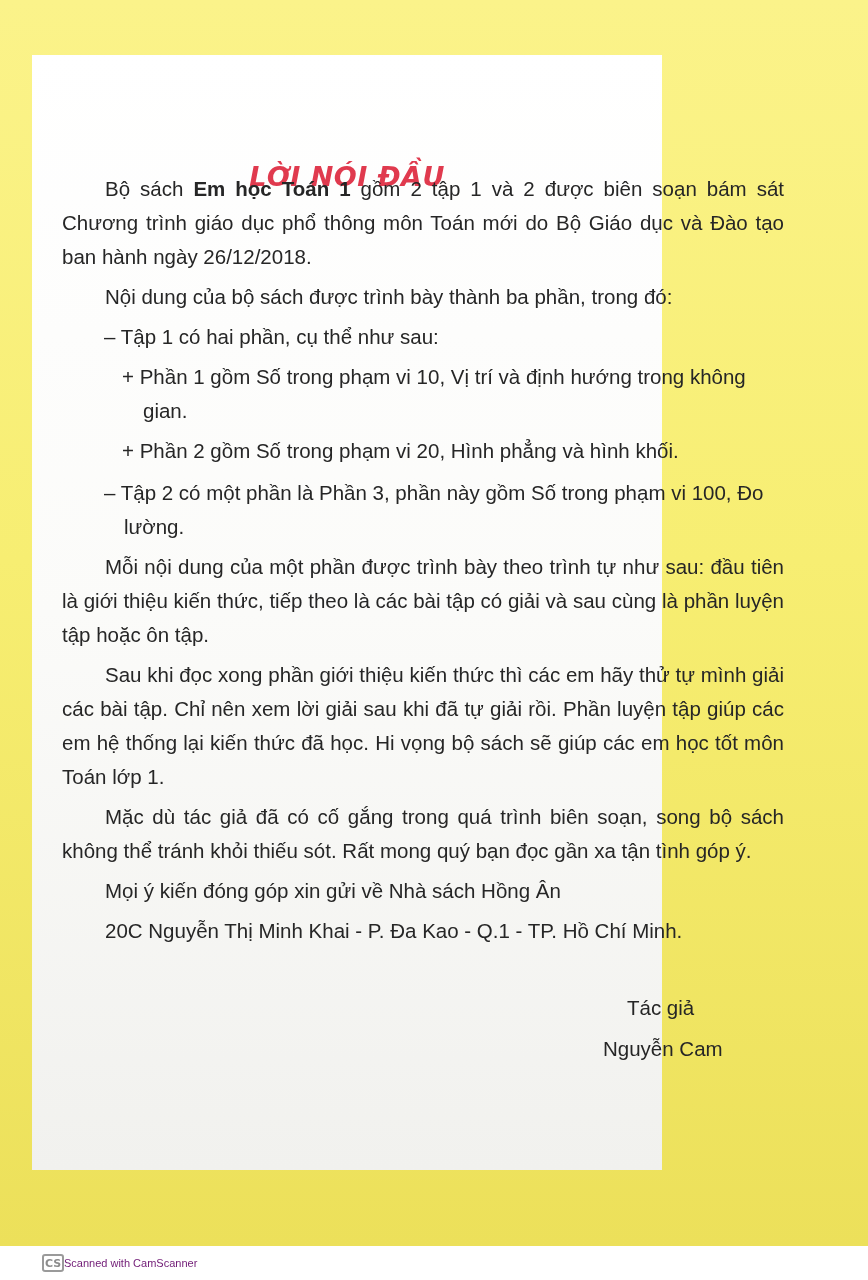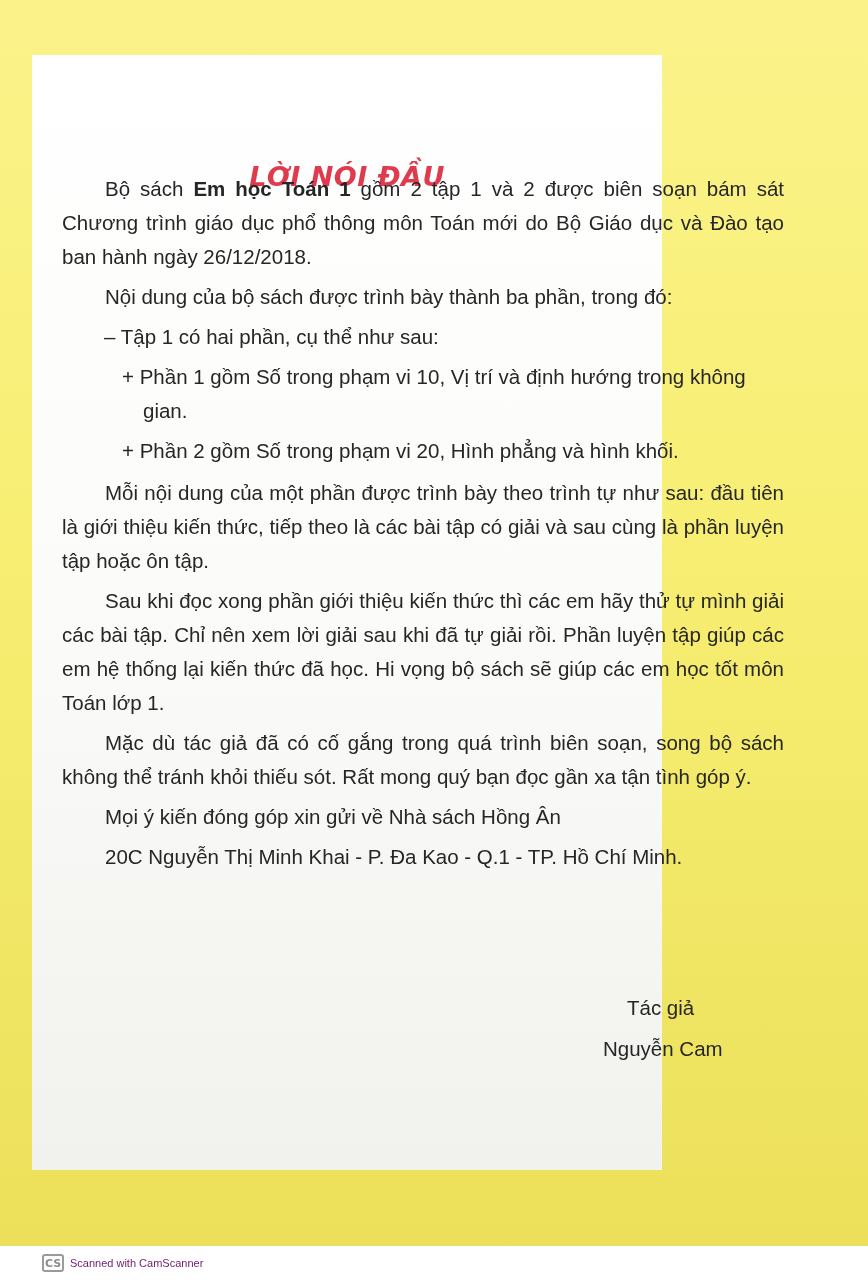--- a/index.html
+++ b/index.html
@@ -34,21 +34,21 @@
   .plus.last { margin-bottom: 8px; }
   .contact { margin: 0 0 6px 0; padding-left: 43px; line-height: 34px; }
   .sign {
     position: absolute; left: 603px; width: 200px;
     font-size: 20.5px; color: #262626;
   }
   .sign.role { top: 996px; left: 627px; }
   .sign.name { top: 1037px; }
   .footer {
     position: absolute; left: 6px; top: 1252px; height: 22px;
-    display: flex; align-items: center; gap: 6px; padding-left: 36px;
+    display: flex; align-items: center; gap: 0; padding-left: 36px;
   }
   .cs-logo {
     width: 22px; height: 18px; border: 2px solid #9a9a9a; border-radius: 3px;
     box-sizing: border-box; display: flex; align-items: center; justify-content: center;
     font-size: 11px; font-weight: bold; color: #8c8c8c; font-family: "DejaVu Sans", sans-serif;
   }
   .footer-text { font-size: 11px; color: #701a75; font-family: "Liberation Sans", sans-serif; }
 </style>
 </head>
 <body>
@@ -58,20 +58,21 @@
 <div class="page">
   <div class="title">LỜI NÓI ĐẦU</div>
 </div>
 
 <div class="body-text">
   <p class="p"><span>Bộ sách </span><b>Em học Toán 1</b><span> gồm 2 tập 1 và 2 được biên soạn bám sát Chương trình giáo dục phổ thông môn Toán mới do Bộ Giáo dục và Đào tạo ban hành ngày 26/12/2018.</span></p>
   <p class="p">Nội dung của bộ sách được trình bày thành ba phần, trong đó:</p>
   <p class="dash">– Tập 1 có hai phần, cụ thể như sau:</p>
   <p class="plus">+ Phần 1 gồm Số trong phạm vi 10, Vị trí và định hướng trong không gian.</p>
   <p class="plus last">+ Phần 2 gồm Số trong phạm vi 20, Hình phẳng và hình khối.</p>
+  <p class="dash">– Tập 2 có một phần là Phần 3, phần này gồm Số trong phạm vi 100, Đo lường.</p>
   <p class="p">Mỗi nội dung của một phần được trình bày theo trình tự như sau: đầu tiên là giới thiệu kiến thức, tiếp theo là các bài tập có giải và sau cùng là phần luyện tập hoặc ôn tập.</p>
   <p class="p">Sau khi đọc xong phần giới thiệu kiến thức thì các em hãy thử tự mình giải các bài tập. Chỉ nên xem lời giải sau khi đã tự giải rồi. Phần luyện tập giúp các em hệ thống lại kiến thức đã học. Hi vọng bộ sách sẽ giúp các em học tốt môn Toán lớp 1.</p>
   <p class="p">Mặc dù tác giả đã có cố gắng trong quá trình biên soạn, song bộ sách không thể tránh khỏi thiếu sót. Rất mong quý bạn đọc gần xa tận tình góp ý.</p>
   <p class="contact">Mọi ý kiến đóng góp xin gửi về Nhà sách Hồng Ân</p>
   <p class="contact">20C Nguyễn Thị Minh Khai - P. Đa Kao - Q.1 - TP. Hồ Chí Minh.</p>
 </div>
 
 <div class="sign role">Tác giả</div>
 <div class="sign name">Nguyễn Cam</div>
 

